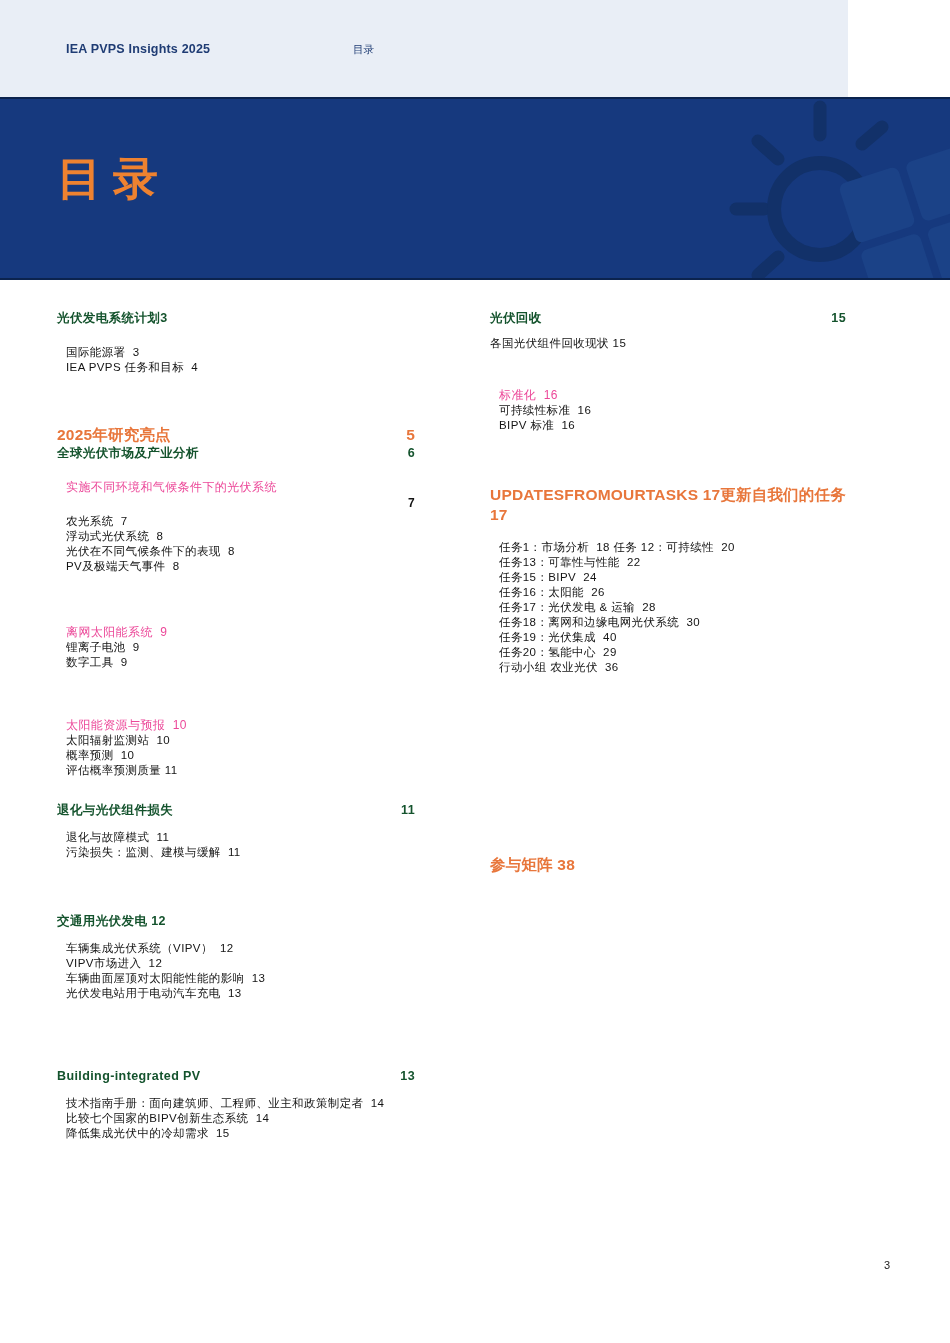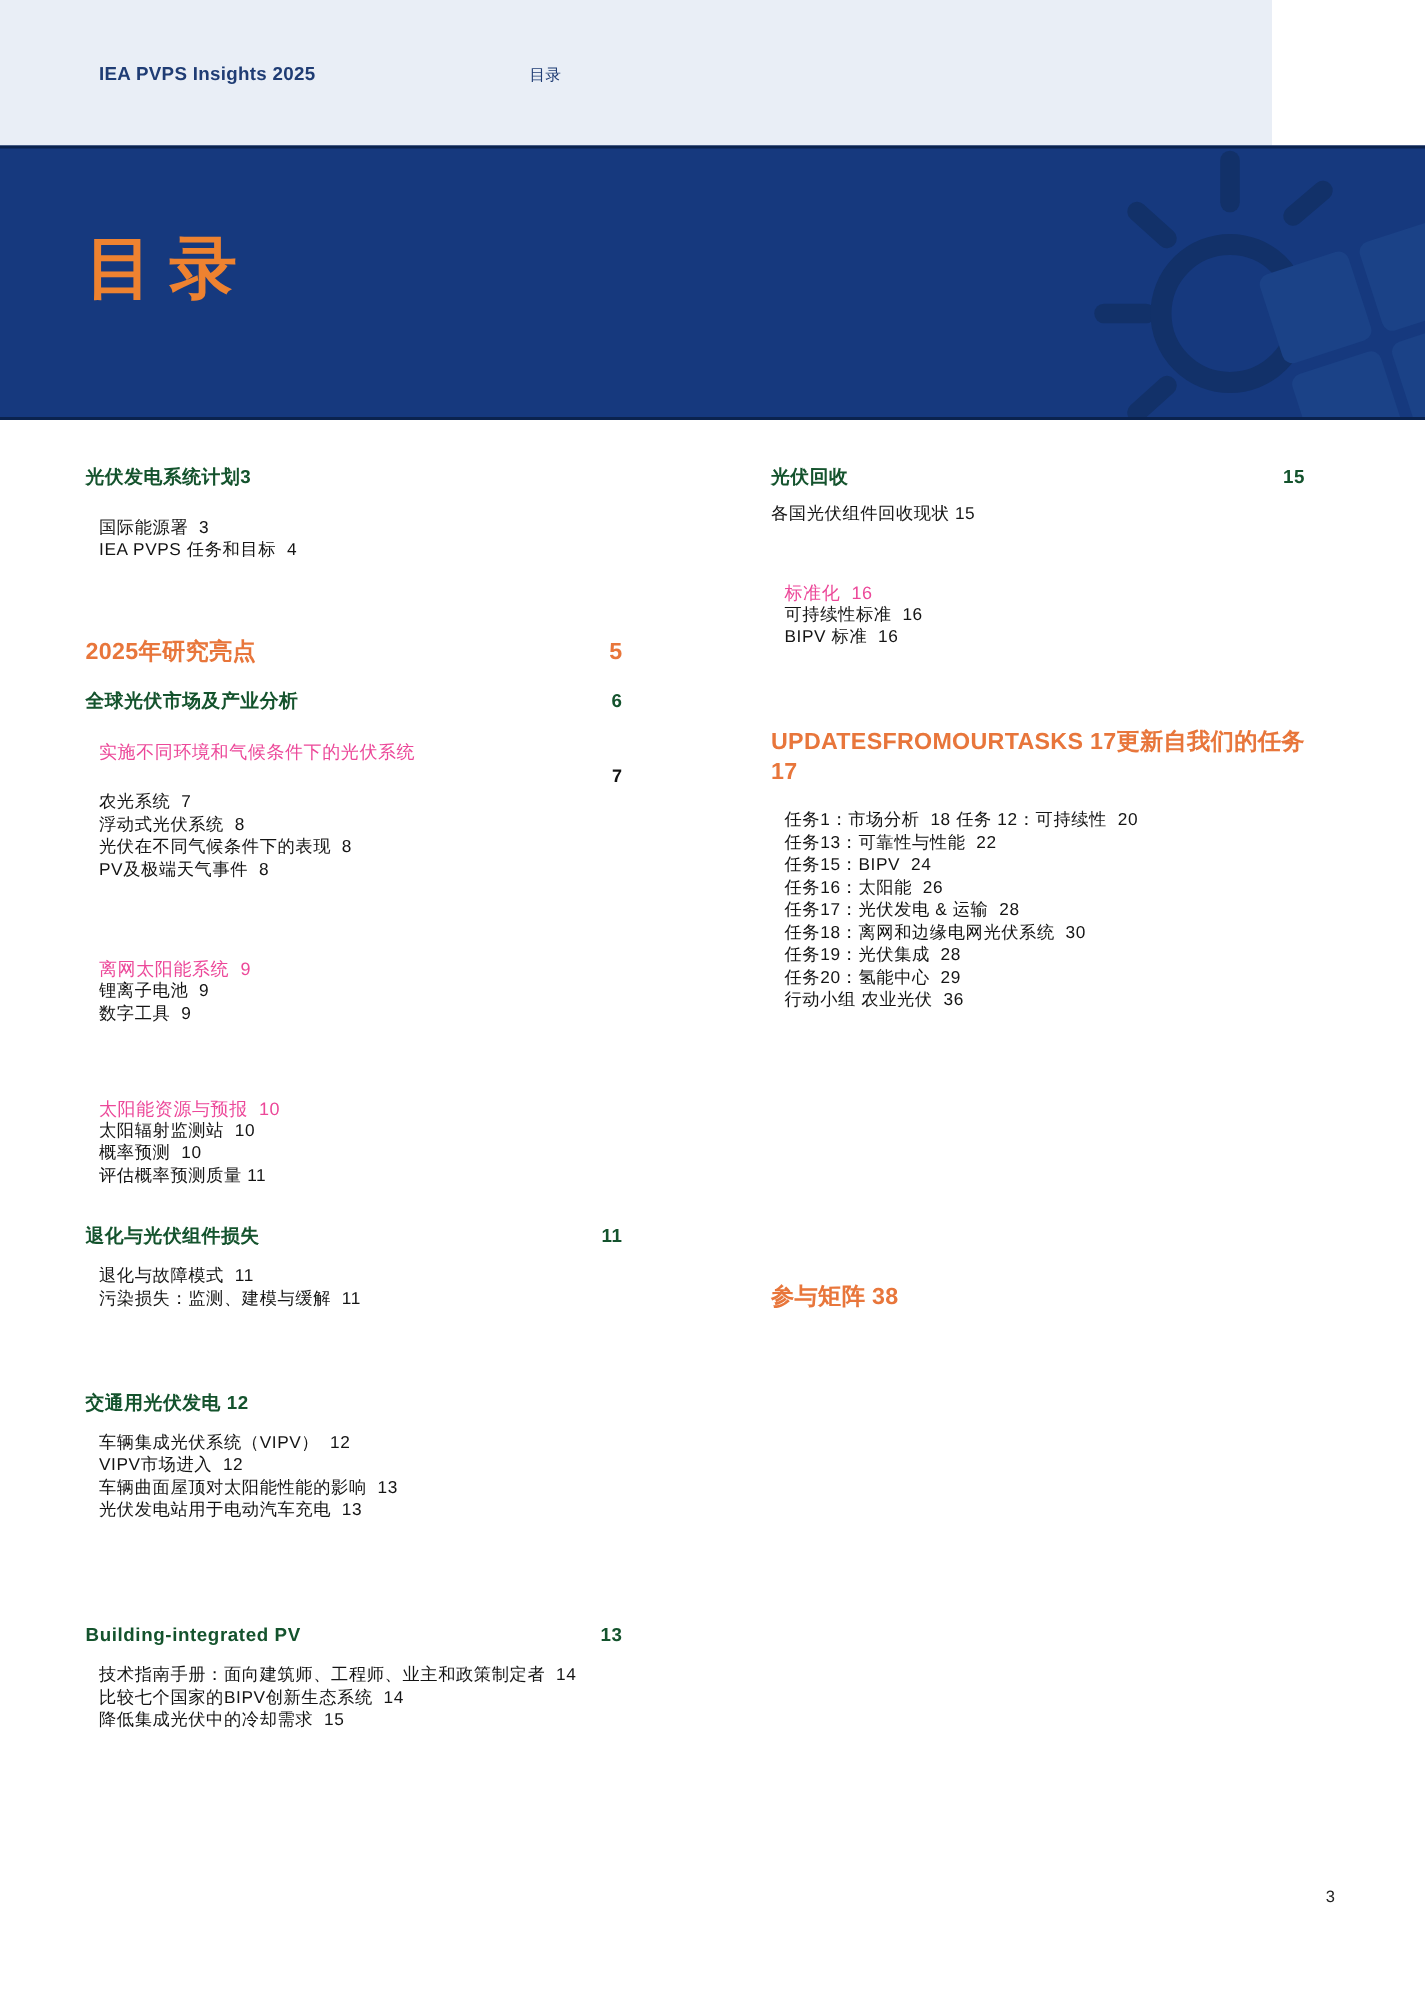--- a/index.html
+++ b/index.html
@@ -22,21 +22,21 @@
     position:absolute;left:0;top:97px;width:950px;height:183px;background:#16397E;
     border-top:2px solid #0B234E;border-bottom:2px solid #0B234E;box-sizing:border-box;overflow:hidden;
   }
   .banner .big-title{
     position:absolute;left:57px;top:57px;font-size:45px;font-weight:bold;color:#EE8230;letter-spacing:11px;line-height:1;
   }
   .banner .decor{position:absolute;right:-30px;top:-10px;width:260px;height:210px;}
   
   .col{position:absolute;}
   .col-left{left:57px;top:310px;width:358px;}
-  .col-right{left:514px;top:310px;width:356px;}
+  .col-right{left:490px;top:310px;width:356px;}
   .row{font-size:11.5px;line-height:15px;letter-spacing:.4px;color:#141414;white-space:pre-wrap;}
   .row.flex{display:flex;justify-content:space-between;align-items:flex-start;}
   .row .pg{font-weight:bold;}
   .h1{font-size:12.5px;font-weight:bold;line-height:16px;color:#14532d;}
   .h2{font-size:12px;font-weight:normal;line-height:16px;color:#ec4899;}
   .orange{font-size:15.5px;font-weight:bold;line-height:20px;color:#E8763B;letter-spacing:.2px;}
   .orange .pg{color:#E8763B;}
   .ind{padding-left:9px;}
   .pageonly{text-align:right;font-weight:bold;font-size:12px;line-height:15px;}
   
@@ -83,21 +83,21 @@
   <div class="col col-left">
     <div class="row h1">光伏发电系统计划3</div>
     <div class="row item ind" style="margin-top:19px">国际能源署  3</div>
     <div class="row item ind">IEA PVPS 任务和目标  4</div>
 
     <div class="row orange flex" style="margin-top:50px">
       <span class="lbl">2025年研究亮点</span>
       <span class="pg">5</span>
     </div>
 
-    <div class="row h1 flex" style="margin-top:14px">
+    <div class="row h1 flex" style="">
       <span class="lbl">全球光伏市场及产业分析</span>
       <span class="pg">6</span>
     </div>
 
     <div class="row h2 ind" style="margin-top:18px">实施不同环境和气候条件下的光伏系统</div>
     <div class="row pageonly" style="margin-top:1px">7</div>
 
     <div class="row item ind" style="margin-top:3px">农光系统  7</div>
     <div class="row item ind">浮动式光伏系统  8</div>
     <div class="row item ind">光伏在不同气候条件下的表现  8</div>
@@ -146,21 +146,21 @@
     <div class="row item ind">BIPV 标准  16</div>
 
     <div class="row orange" style="margin-top:52px">UPDATESFROMOURTASKS 17更新自我们的任务 17</div>
 
     <div class="row item ind" style="margin-top:15px">任务1：市场分析  18 任务 12：可持续性  20</div>
     <div class="row item ind">任务13：可靠性与性能  22</div>
     <div class="row item ind">任务15：BIPV  24</div>
     <div class="row item ind">任务16：太阳能  26</div>
     <div class="row item ind">任务17：光伏发电 &amp; 运输  28</div>
     <div class="row item ind">任务18：离网和边缘电网光伏系统  30</div>
-    <div class="row item ind">任务19：光伏集成  28</div>
+    <div class="row item ind">任务19：光伏集成  40</div>
     <div class="row item ind">任务20：氢能中心  29</div>
     <div class="row item ind">行动小组 农业光伏  36</div>
 
     <div class="row orange" style="margin-top:180px">参与矩阵 38</div>
   </div>
 
   <div class="footer-pagenum">3</div>
 
 </div>
 

